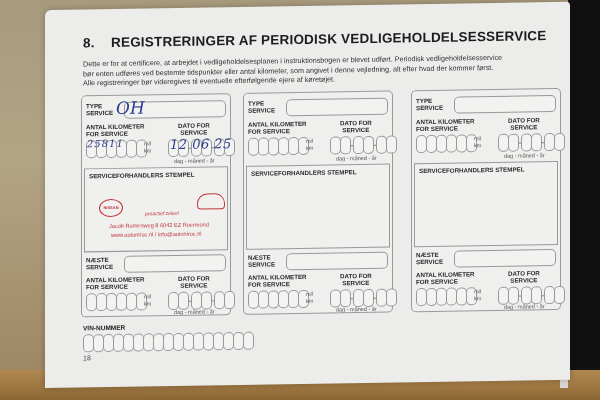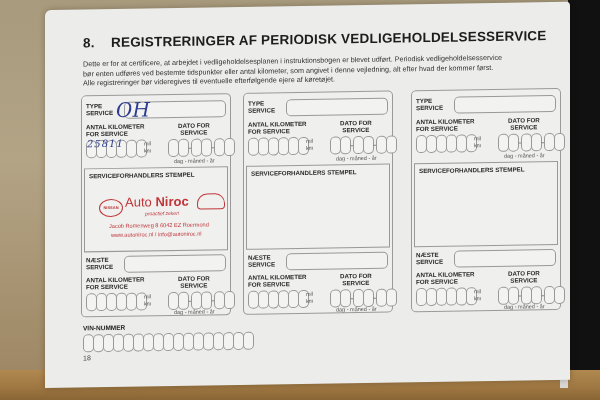--- a/index.html
+++ b/index.html
@@ -47,21 +47,21 @@
   <div class="intro">
     <div>Dette er for at certificere, at arbejdet i vedligeholdelsesplanen i instruktionsbogen er blevet udført. Periodisk vedligeholdelsesservice</div>
     <div>bør enten udføres ved bestemte tidspunkter eller antal kilometer, som angivet i denne vejledning, alt efter hvad der kommer først.</div>
     <div>Alle registreringer bør videregives til eventuelle efterfølgende ejere af køretøjet.</div>
   </div>
 
   <div class="card" style="left:36px;">
     <div class="lbl" style="left:4px;top:6px;">TYPE
 SERVICE</div>
     <div class="field" style="left:42px;top:6px;width:100px;height:15px;"></div>
-    <div class="hand" style="left:34px;top:2px;font-size:20px;">OH</div>
+    <div class="hand" style="left:34px;top:2px;font-size:17px;">OH</div>
     <div class="lbl" style="left:4px;top:27px;">ANTAL KILOMETER
 FOR SERVICE</div>
     <div class="lbl" style="left:96px;top:27px;text-align:center;">DATO FOR
 SERVICE</div>
     <div class="boxes" style="left:4px;top:44px;">
       <div class="ov"></div>
         <div class="ov"></div>
         <div class="ov"></div>
         <div class="ov"></div>
         <div class="ov"></div>
@@ -73,25 +73,25 @@
     <div class="boxes" style="left:86px;top:44px;">
       <div class="ov"></div>
         <div class="ov"></div>
         <div class="sep"></div>
         <div class="ov"></div>
         <div class="ov"></div>
         <div class="sep"></div>
         <div class="ov"></div>
         <div class="ov"></div>
     </div>
+    <div class="hand" style="left:88px;top:42px;font-size:13px;letter-spacing:0.5px;">12 06 25</div>
     <div class="dmy" style="left:92px;top:63px;">dag - måned - år</div>
     <div class="stamp" style="left:2px;top:72px;width:142px;height:82px;">
       <div class="stamp-lbl">SERVICEFORHANDLERS STEMPEL</div>
       <div class="red" style="position:absolute;left:14px;top:30px;width:22px;height:16px;border:1.5px solid #c0363a;border-radius:50%;font-size:4px;font-weight:bold;text-align:center;line-height:16px;">NISSAN</div>
-      <div class="red" style="position:absolute;left:40px;top:26px;font-size:13px;white-space:nowrap;"><span>Auto</span> <b>Niroc</b></div>
       <div class="red" style="position:absolute;left:60px;top:42px;font-size:5px;font-style:italic;">proactief zeker!</div>
       <div style="position:absolute;left:112px;top:26px;width:26px;height:14px;border:1.2px solid #c0363a;border-radius:10px 10px 4px 4px;"></div>
       <div class="red" style="position:absolute;left:24px;top:54px;font-size:5.6px;white-space:nowrap;">Jacob Romenweg 8 6042 EZ Roermond</div>
       <div class="red" style="position:absolute;left:26px;top:63px;font-size:5.6px;white-space:nowrap;">www.autoniroc.nl / info@autoniroc.nl</div>
     </div>
     <div class="lbl" style="left:4px;top:160px;">NÆSTE
 SERVICE</div>
     <div class="field" style="left:42px;top:160px;width:100px;height:15px;"></div>
     <div class="lbl" style="left:4px;top:180px;">ANTAL KILOMETER
 FOR SERVICE</div>

